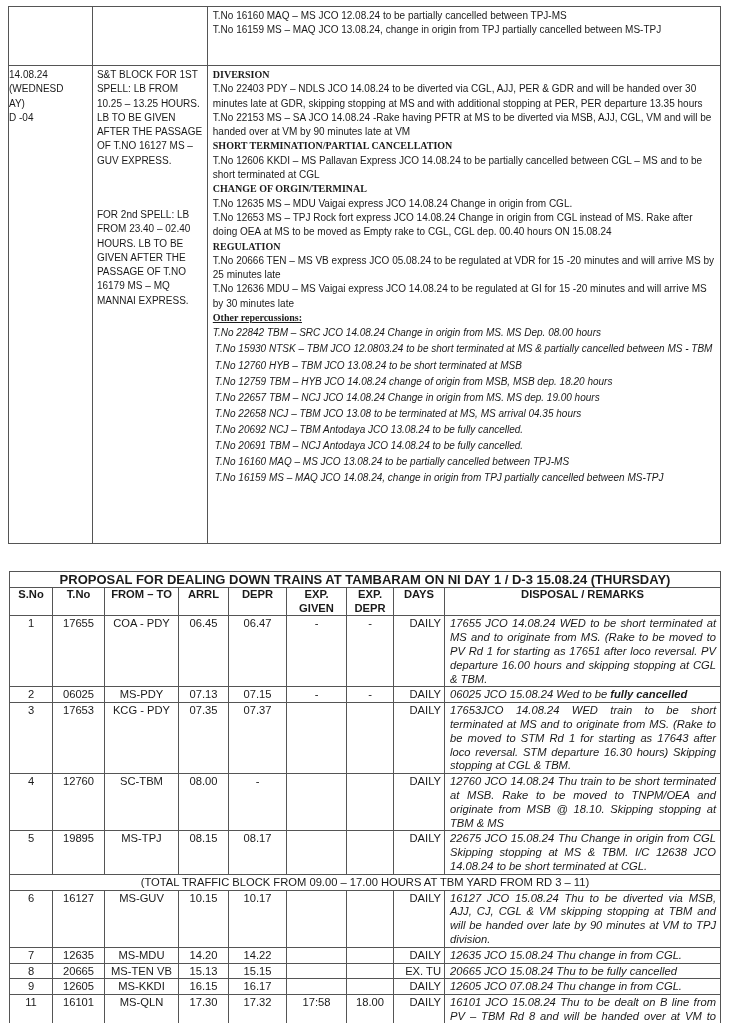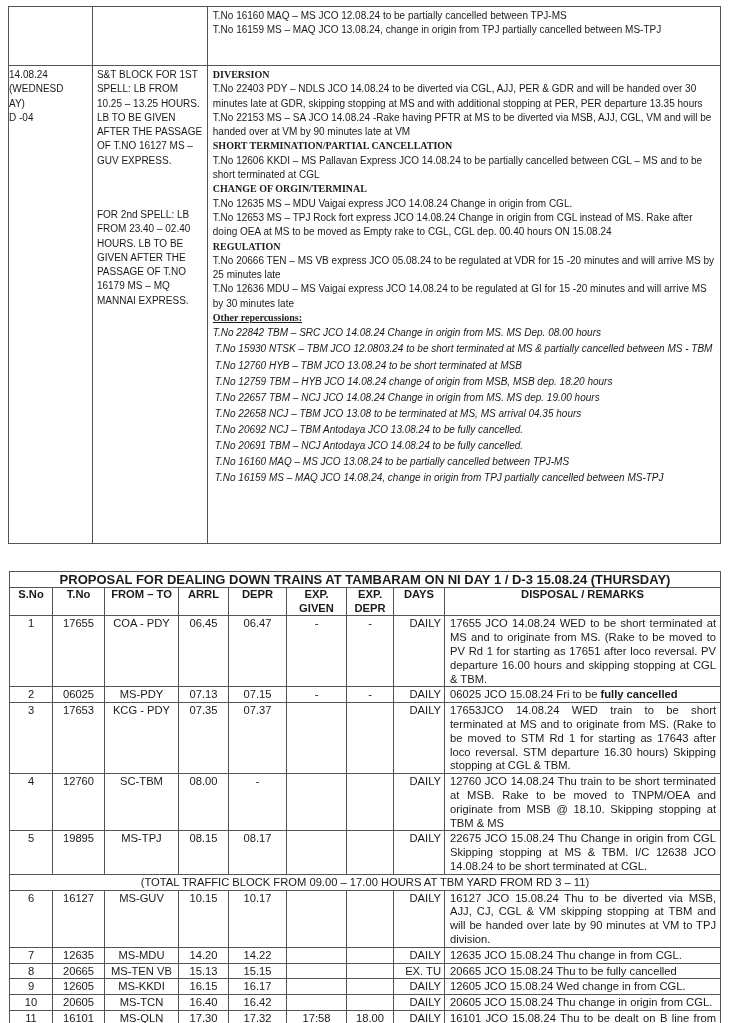--- a/index.html
+++ b/index.html
@@ -20,21 +20,21 @@
   .sec.u { text-decoration: underline; }
   .ln { display: block; }
   .ind { padding-left: 2px; }
   .rep .ln { line-height: 16.1px; font-style: italic; }
 
   
   #t2 { left: 9px; top: 571px; width: 712px; font-size: 11.2px; line-height: 13.8px; }
   #t2 th { font-weight: bold; text-align: center; }
   #t2 .title { font-size: 13px; padding: 1px 0 0; margin-top: 37px; }
   #t2 td { text-align: center; padding: 1px 2px 0; }
-  #t2 td.rem { text-align: justify; padding: 1px 4px 0 5px; }
+  #t2 td.rem { text-align: justify; padding: 1px 4px 0 5px; font-style: italic; }
   #t2 td.days { text-align: right; padding-right: 3px; }
   #t2 td.note { }
   b { font-weight: bold; }
 </style>
 </head>
 <body>
 
 <table id="t1">
   <colgroup>
       <col class="c1">
@@ -133,21 +133,21 @@
       </tr>
       <tr>
         <td>2</td>
         <td>06025</td>
         <td>MS-PDY</td>
         <td>07.13</td>
         <td>07.15</td>
         <td>-</td>
         <td>-</td>
         <td class="days">DAILY</td>
-        <td class="rem"><span>06025 JCO 15.08.24 Fri to be </span><b>fully cancelled</b></td>
+        <td class="rem"><span>06025 JCO 15.08.24 Wed to be </span><b>fully cancelled</b></td>
       </tr>
       <tr>
         <td>3</td>
         <td>17653</td>
         <td>KCG - PDY</td>
         <td>07.35</td>
         <td>07.37</td>
         <td></td>
         <td></td>
         <td class="days">DAILY</td>
@@ -217,32 +217,21 @@
       </tr>
       <tr>
         <td>9</td>
         <td>12605</td>
         <td>MS-KKDI</td>
         <td>16.15</td>
         <td>16.17</td>
         <td></td>
         <td></td>
         <td class="days">DAILY</td>
-        <td class="rem"><span>12605 JCO 15.08.24 Wed change in from CGL.</span><b></b></td>
-      </tr>
-      <tr>
-        <td>10</td>
-        <td>20605</td>
-        <td>MS-TCN</td>
-        <td>16.40</td>
-        <td>16.42</td>
-        <td></td>
-        <td></td>
-        <td class="days">DAILY</td>
-        <td class="rem"><span>20605 JCO 15.08.24 Thu change in origin from CGL.</span><b></b></td>
+        <td class="rem"><span>12605 JCO 07.08.24 Thu change in from CGL.</span><b></b></td>
       </tr>
       <tr>
         <td>11</td>
         <td>16101</td>
         <td>MS-QLN</td>
         <td>17.30</td>
         <td>17.32</td>
         <td>17:58</td>
         <td>18.00</td>
         <td class="days">DAILY</td>

